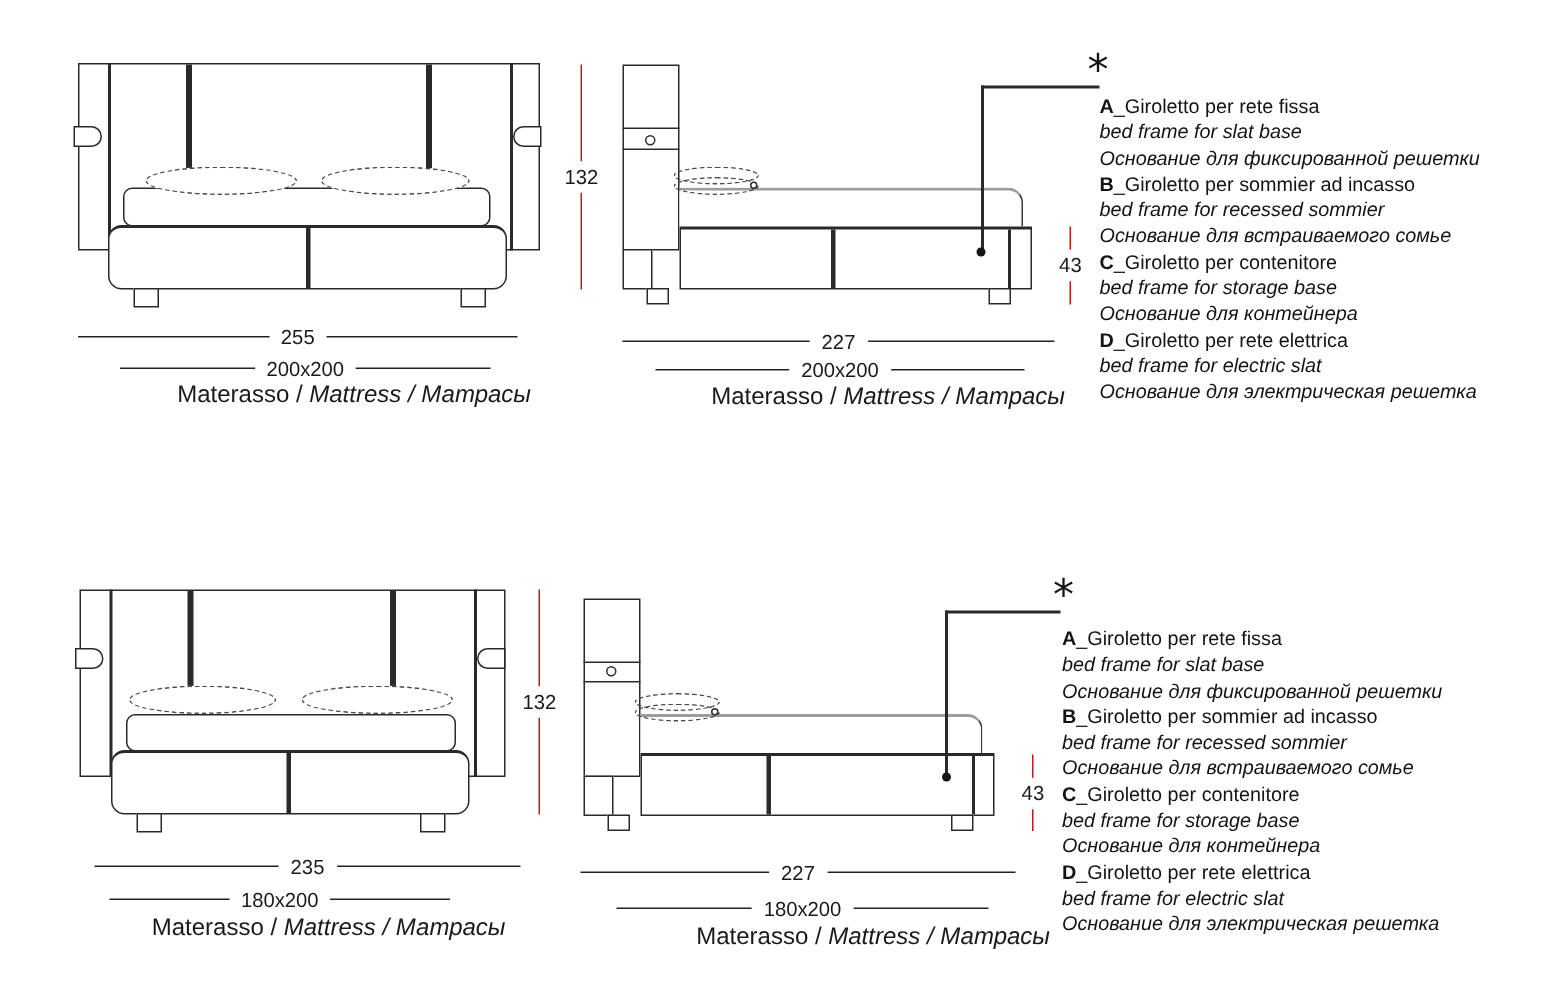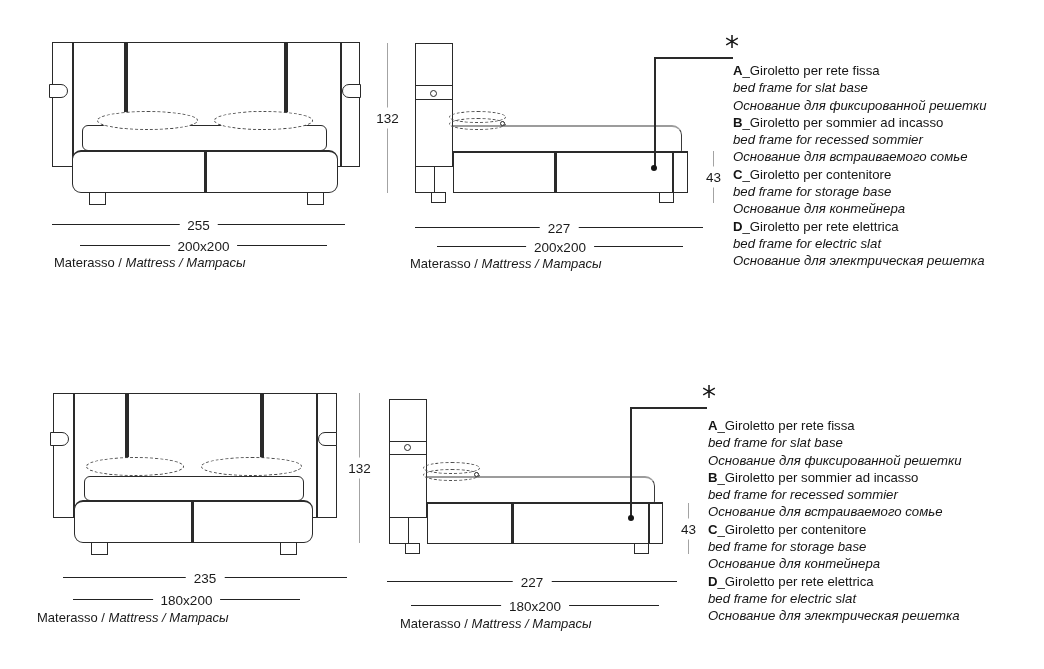--- a/index.html
+++ b/index.html
@@ -7,26 +7,26 @@
         font-family:"Liberation Sans",sans-serif;color:#1a1a1a;}
   .shape{position:absolute;background:#fff;border:1.5px solid #2a2a2a;box-sizing:border-box;}
   .circ{border-radius:50%;border-width:1.3px;}
   .line{position:absolute;background:#2a2a2a;}
   .dashed{position:absolute;border:1.2px dashed #4a4a4a;border-radius:50%;background:#fff;box-sizing:border-box;}
   .dashed.tr{background:transparent;}
   .mat-side{border:none;border-top:2.8px solid #9c9c9c;border-right:1.4px solid #3a3a3a;border-radius:0 10px 2px 0;}
   .base-side{border-top-width:2.6px;}
   .dot{position:absolute;width:6px;height:6px;border-radius:50%;background:#161616;}
   .dimh{position:absolute;height:1.2px;background:#222;}
-  .dimv{position:absolute;width:1.2px;background:#a3a3a3;}
+  .dimv{position:absolute;width:1.2px;background:#b91c1c;}
   .dimh .lbl,.dimv .lbl{position:absolute;left:50%;top:50%;transform:translate(-50%,-50%);
         background:#fff;color:#1a1a1a;font-size:13.5px;white-space:nowrap;}
   .dimh .lbl{padding:0 8px;}
   .dimv .lbl{padding:3px 2px;}
-  .cap{position:absolute;font-size:13px;color:#1a1a1a;text-align:left;white-space:nowrap;}
+  .cap{position:absolute;font-size:16px;color:#1a1a1a;text-align:right;white-space:nowrap;}
   .cap .i{font-style:italic;}
   .ast{position:absolute;font-family:"DejaVu Sans",sans-serif;font-size:28px;line-height:1;color:#141414;}
   .legend{position:absolute;}
   .lg{font-size:13.2px;line-height:17.3px;white-space:nowrap;color:#141414;}
   .lg b{font-weight:700;}
   .lg.i{font-style:italic;}
 </style>
 </head>
 <body>
 

